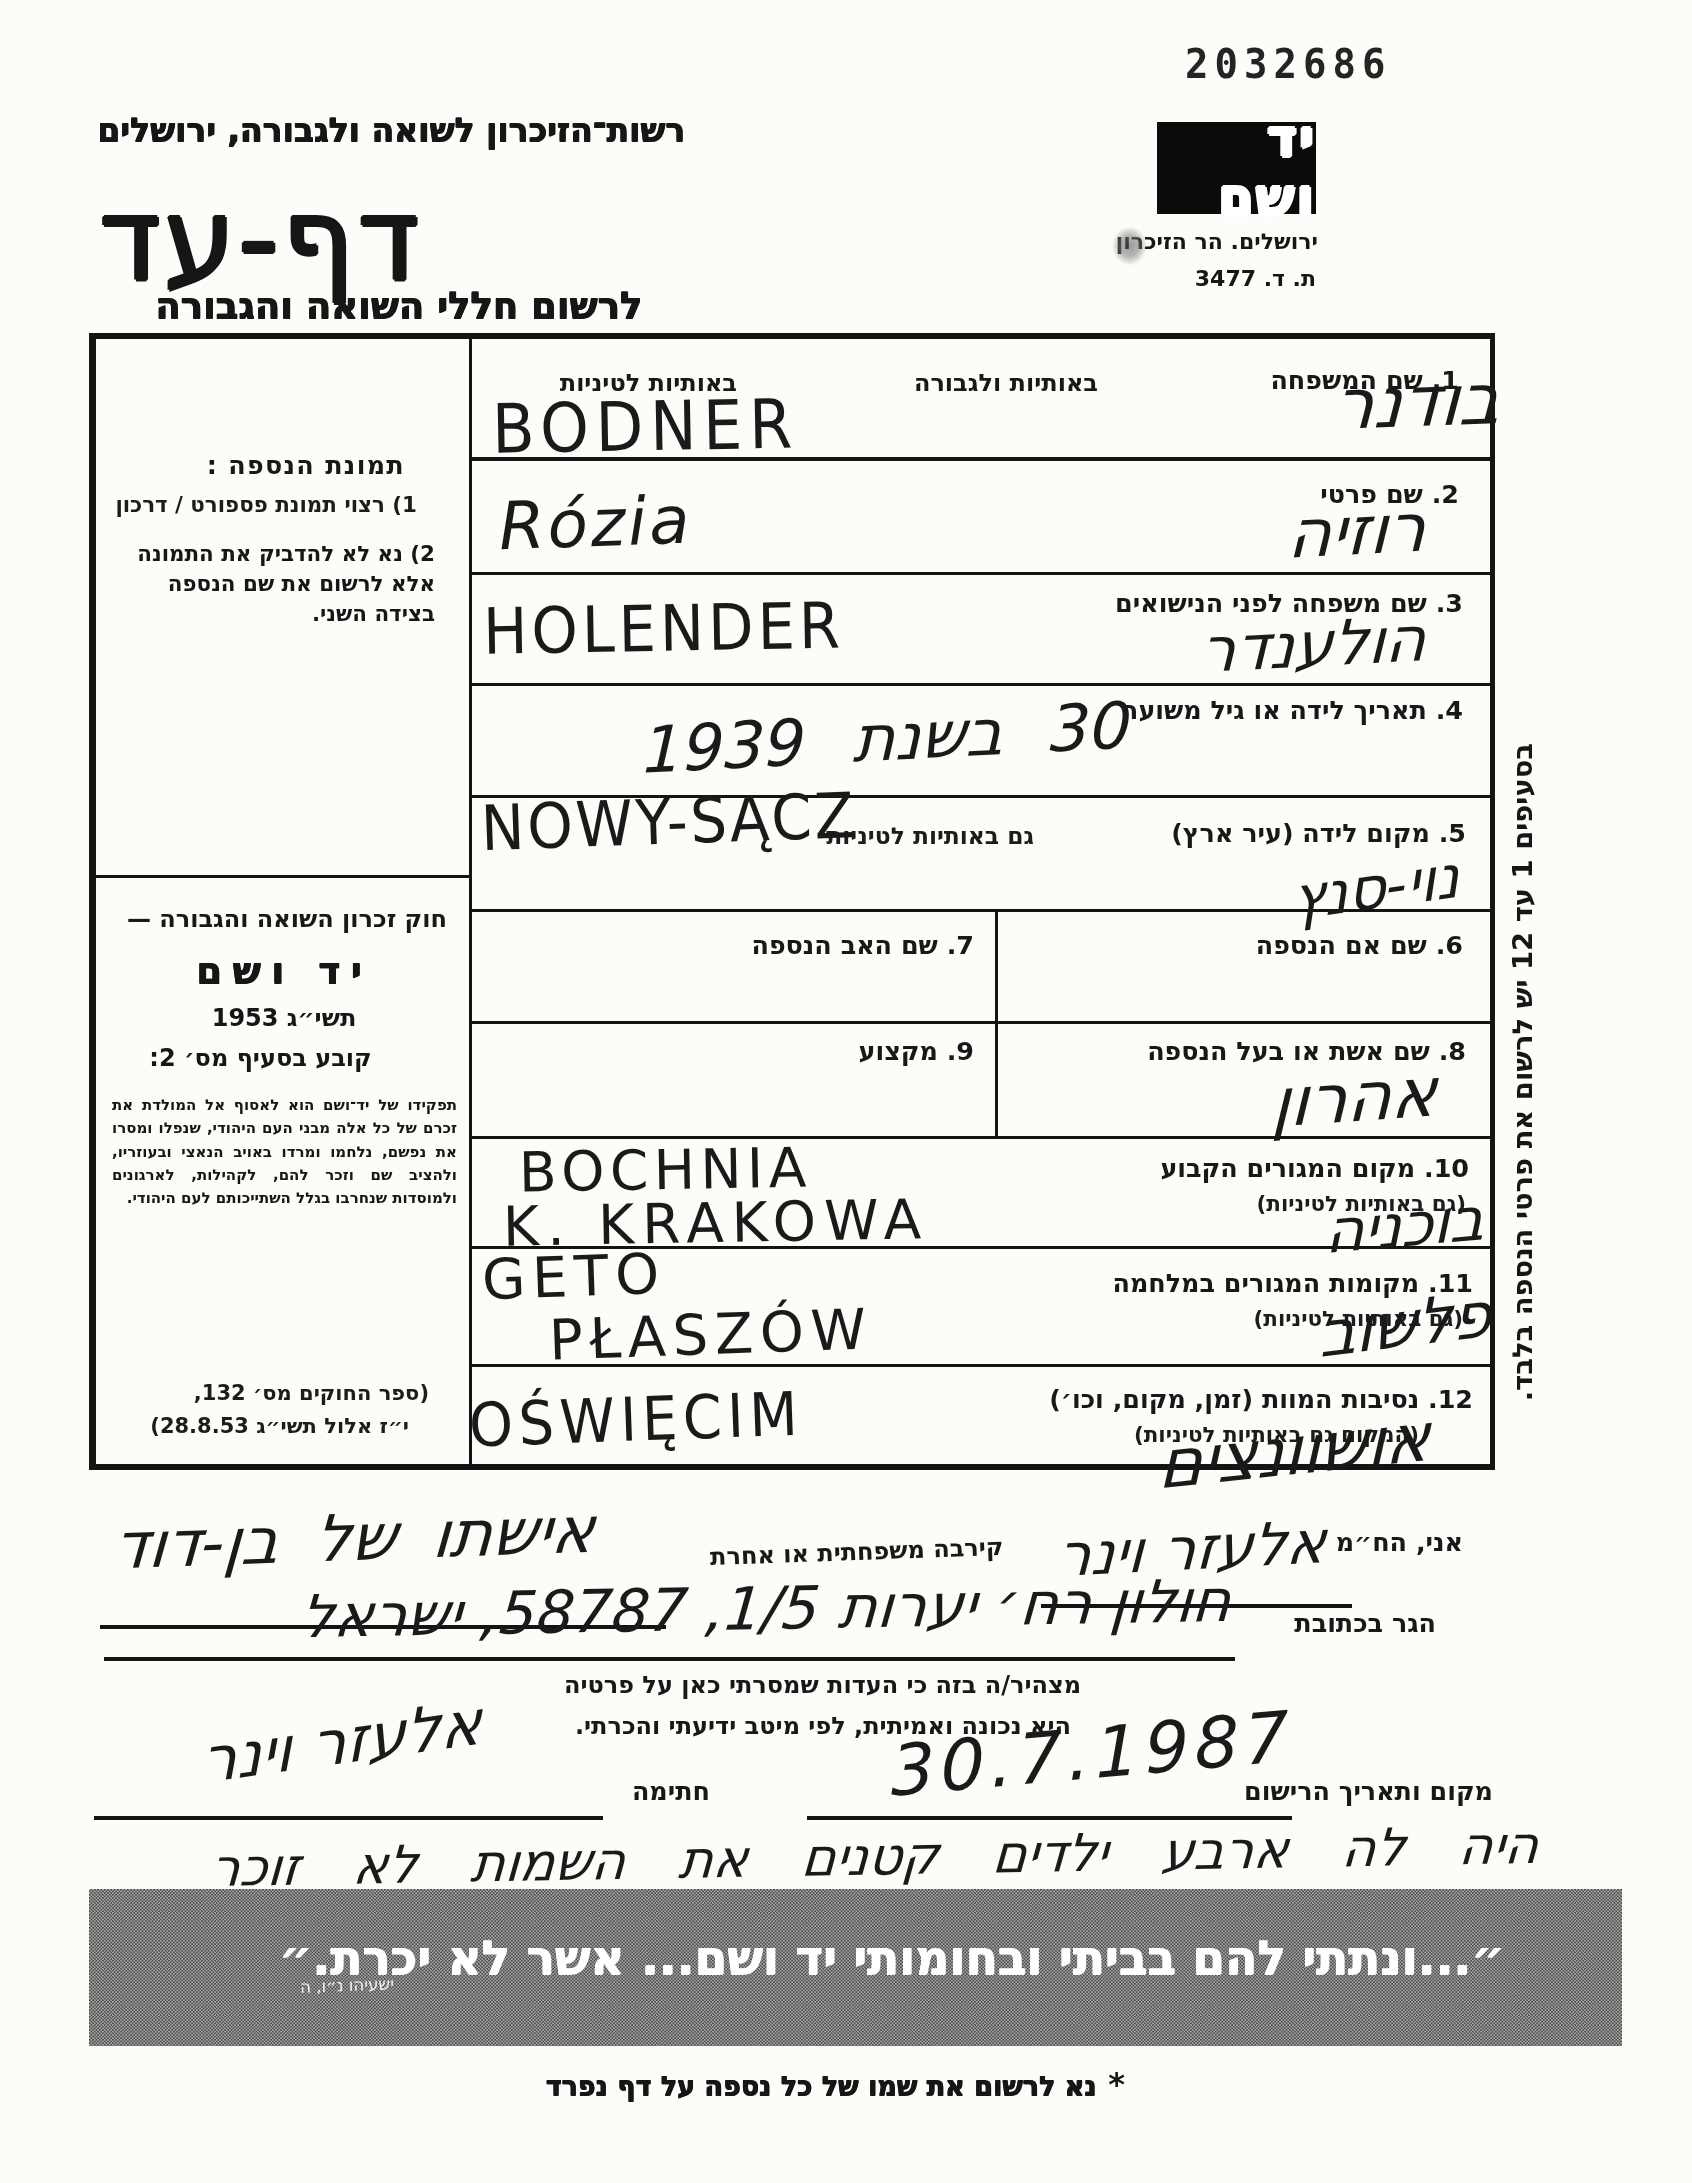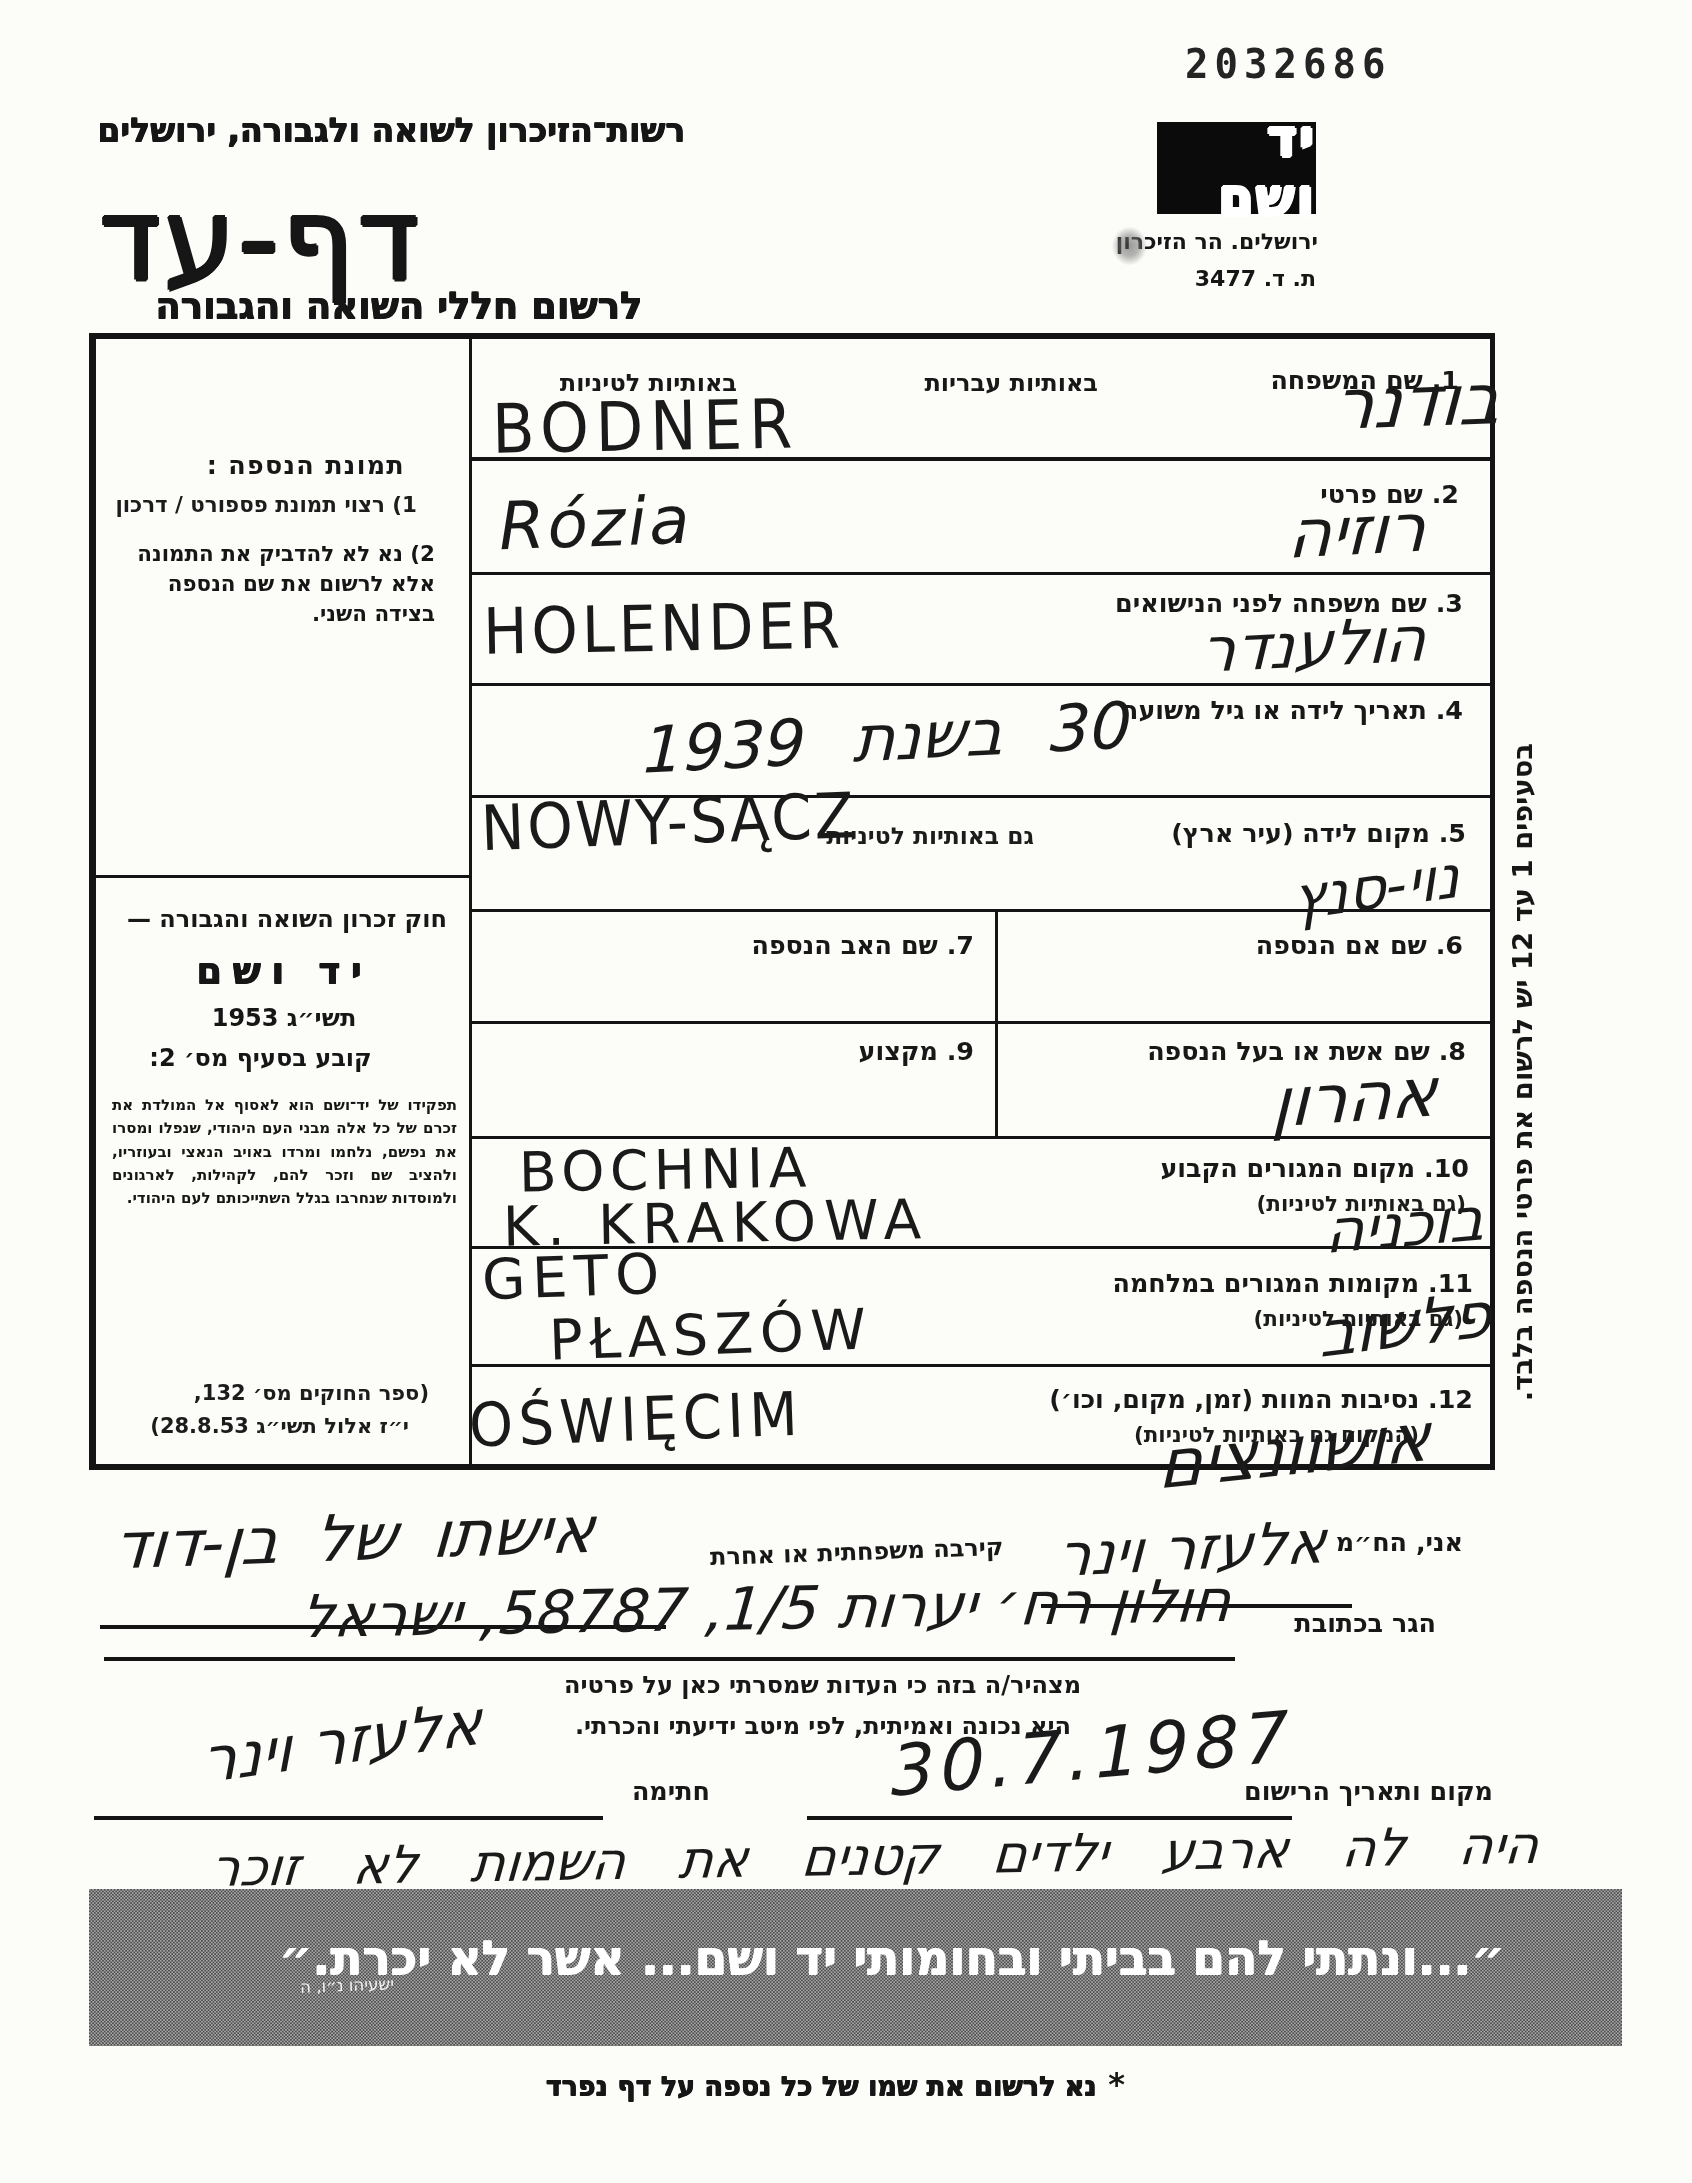--- a/index.html
+++ b/index.html
@@ -99,21 +99,21 @@
 
   <div class="lbl" style="right:1246px;top:905px;font-size:24px;">חוק זכרון השואה והגבורה —</div>
   <div class="abs rtl nowrap semifat" style="left:167px;top:949px;width:234px;text-align:center;font-size:37px;font-weight:800;letter-spacing:10.7px;">יד ושם</div>
   <div class="abs rtl nowrap" style="left:167px;top:1004px;width:234px;text-align:center;font-size:24px;font-weight:700;">תשי״ג 1953</div>
   <div class="abs rtl nowrap" style="left:120px;top:1044px;width:281px;text-align:center;font-size:24px;font-weight:700;">קובע בסעיף מס׳ 2:</div>
   <div class="abs rtl" style="left:112px;top:1094px;width:345px;font-size:15px;font-weight:700;line-height:1.55;text-align:justify;">תפקידו של יד־ושם הוא לאסוף אל המולדת את זכרם של כל אלה מבני העם היהודי, שנפלו ומסרו את נפשם, נלחמו ומרדו באויב הנאצי ובעוזריו, ולהציב שם וזכר להם, לקהילות, לארגונים ולמוסדות שנחרבו בגלל השתייכותם לעם היהודי.</div>
   <div class="sub" style="right:1264px;top:1381px;font-size:21px;">(ספר החוקים מס׳ 132,</div>
   <div class="sub" style="right:1284px;top:1414px;font-size:21px;">י״ז אלול תשי״ג 28.8.53)</div>
 
   <div class="lbl" style="right:234px;top:365px;">1. שם המשפחה</div>
-  <div class="lbl" style="right:595px;top:369px;font-size:24px;">באותיות עבריות</div>
+  <div class="lbl" style="right:595px;top:369px;font-size:24px;">באותיות ולגבורה</div>
   <div class="lbl" style="right:956px;top:369px;font-size:24px;">באותיות לטיניות</div>
   <div class="hw" style="left:1335px;top:361px;font-size:70px;transform:rotate(-2deg) skewX(-6deg);">בודנר</div>
   <div class="hwl" style="left:492px;top:390px;font-size:62px;letter-spacing:6.7px;transform:rotate(-1deg) scaleY(1.1);">BODNER</div>
 
   <div class="lbl" style="right:234px;top:479px;">2. שם פרטי</div>
   <div class="hw" style="left:1288px;top:492px;font-size:67px;transform:rotate(-3deg) skewX(-6deg);">רוזיה</div>
   <div class="hwl" style="left:499px;top:485px;font-size:66px;font-style:italic;letter-spacing:2.7px;transform:rotate(-2deg);">Rózia</div>
 
   <div class="lbl" style="right:230px;top:588px;">3. שם משפחה לפני הנישואים</div>
   <div class="hw" style="left:1201px;top:608px;font-size:62px;transform:rotate(-3deg) skewX(-6deg);">הולענדר</div>

